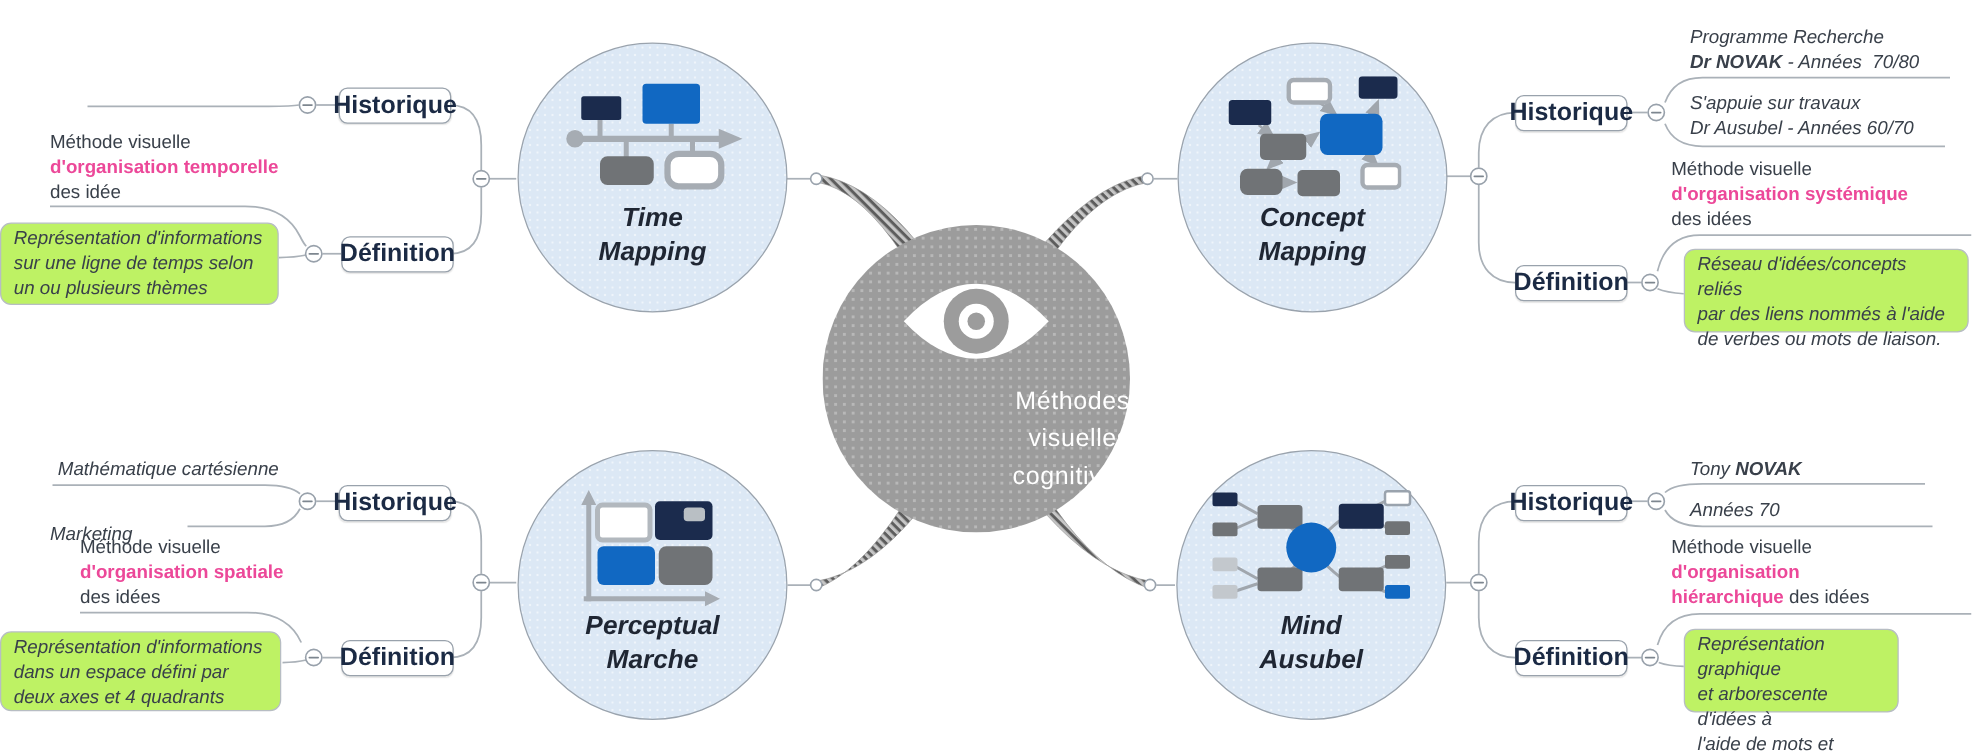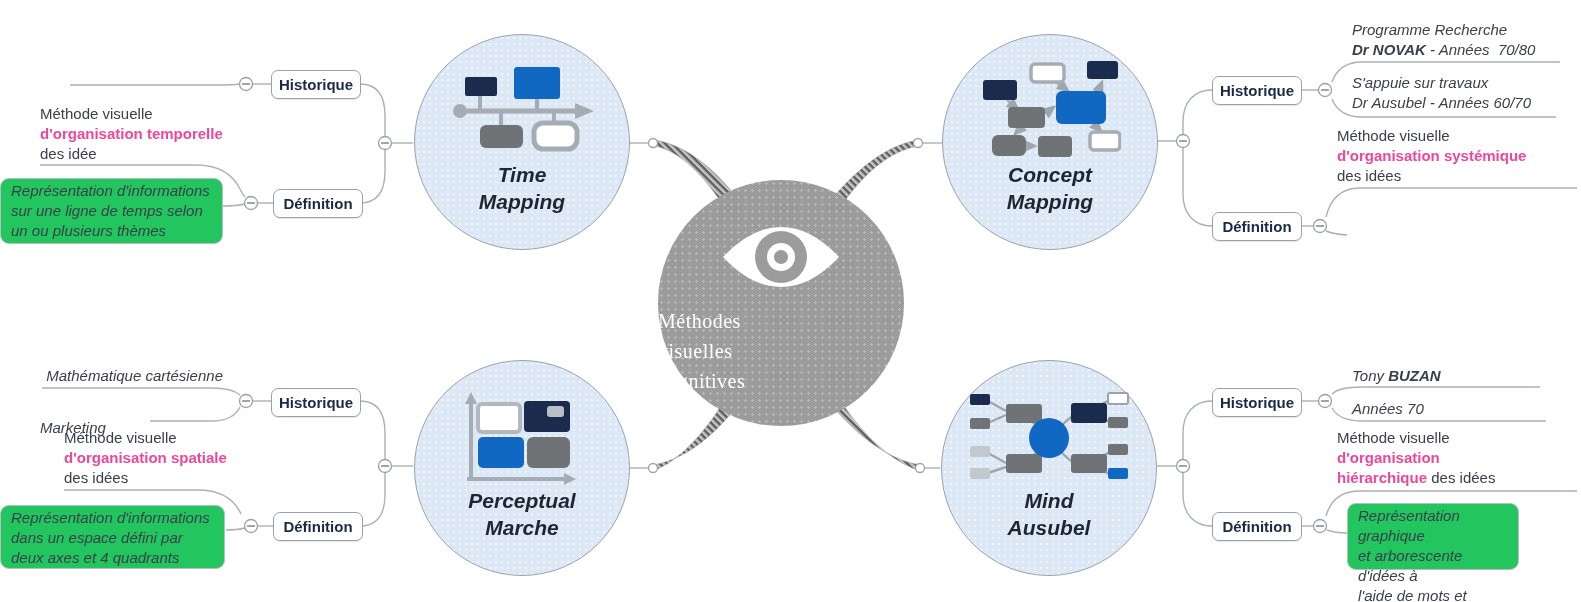--- a/index.html
+++ b/index.html
@@ -10,30 +10,30 @@
          background-color:#dce8f5;border:1px solid #9aa3ad;
          background-image:radial-gradient(rgba(255,255,255,.55) 1px, rgba(0,0,0,0) 1.2px);
          background-size:6px 6px;}
   .topic-title{position:absolute;left:0;top:126px;width:100%;text-align:center;
          font-style:italic;font-weight:600;font-size:21px;line-height:27px;color:#1f2633;
          white-space:pre-line;}
   .center-topic{position:absolute;left:658px;top:180px;width:246px;height:246px;border-radius:50%;
          background-color:#9c9c9c;z-index:2;
          background-image:radial-gradient(rgba(255,255,255,.28) 1.1px, rgba(0,0,0,0) 1.3px);
          background-size:7px 7px;}
-  .center-title{position:absolute;left:0;top:126px;width:100%;text-align:left;color:#ffffff;
-         font-size:20px;line-height:30px;white-space:pre-line;letter-spacing:.5px;font-family:Liberation Serif, serif;}
+  .center-title{position:absolute;left:0;top:126px;width:100%;text-align:right;color:#ffffff;
+         font-size:20px;line-height:30px;white-space:pre-line;letter-spacing:.5px;}
   .icon{position:absolute;}
   .nodebtn{position:absolute;width:88px;height:27px;background:#fff;border:1.6px solid #99a2ac;
-         border-radius:7px;color:#1b2a44;font-weight:bold;font-size:15px;z-index:3;
+         border-radius:7px;color:#1b2a44;font-weight:bold;font-size:20px;z-index:3;
          display:flex;align-items:center;justify-content:center;
          box-shadow:0 1px 1px rgba(0,0,0,.10);}
   .ann{position:absolute;font-size:15px;line-height:20px;color:#39404a;white-space:pre-wrap;z-index:3;}
   .it{font-style:italic;}
-  .defbox{position:absolute;background:#22c55e;border:1px solid #b7bdc3;border-radius:9px;
+  .defbox{position:absolute;background:#bef264;border:1px solid #b7bdc3;border-radius:9px;
          font-style:italic;font-size:15px;line-height:20px;color:#39404a;
          padding:2px 10px;box-sizing:border-box;white-space:pre-wrap;z-index:3;}
   .method b{color:#ec4899;}
 </style>
 </head>
 <body>
 
 <div class="canvas">
 
   <svg class="wires" width="1581" height="602" viewBox="0 0 1581 602">
@@ -277,28 +277,31 @@
 
   <div class="ann method" style="left:40px;top:104px;"><span>Méthode visuelle</span><br><b>d'organisation temporelle</b><br><span>des idée</span></div>
   <div class="defbox" style="left:0px;top:178px;width:223px;height:66px;">Représentation d'informations
 sur une ligne de temps selon
 un ou plusieurs thèmes</div>
 
   <div class="ann it" style="left:1352px;top:20px;"><span>Programme Recherche</span><br><b>Dr NOVAK</b><span> - Années  70/80</span></div>
   <div class="ann it" style="left:1352px;top:73px;">S'appuie sur travaux
 Dr Ausubel - Années 60/70</div>
   <div class="ann method" style="left:1337px;top:126px;"><span>Méthode visuelle</span><br><b>d'organisation systémique</b><br><span>des idées</span></div>
+  <div class="defbox" style="left:1347px;top:199px;width:228px;height:67px;">Réseau d'idées/concepts reliés
+par des liens nommés à l'aide
+de verbes ou mots de liaison.</div>
 
   <div class="ann it" style="left:40px;top:366px;width:183px;text-align:right;">Mathématique cartésienne</div>
   <div class="ann it" style="left:40px;top:418px;width:183px;text-align:left;">Marketing</div>
   <div class="ann method" style="left:64px;top:428px;"><span>Méthode visuelle</span><br><b>d'organisation spatiale</b><br><span>des idées</span></div>
   <div class="defbox" style="left:0px;top:505px;width:225px;height:64px;">Représentation d'informations
 dans un espace défini par
 deux axes et 4 quadrants</div>
 
-  <div class="ann it" style="left:1352px;top:366px;"><span>Tony </span><b>BUZAN</b></div>
+  <div class="ann it" style="left:1352px;top:366px;"><span>Tony </span><b>NOVAK</b></div>
   <div class="ann it" style="left:1352px;top:399px;">Années 70</div>
   <div class="ann method" style="left:1337px;top:428px;"><span>Méthode visuelle</span><br><b>d'organisation</b><br><b>hiérarchique</b><span> des idées</span></div>
   <div class="defbox" style="left:1347px;top:503px;width:172px;height:67px;">Représentation graphique
 et arborescente d'idées à
 l'aide de mots et d'images</div>
 
 </div>
 
 </body></html>

